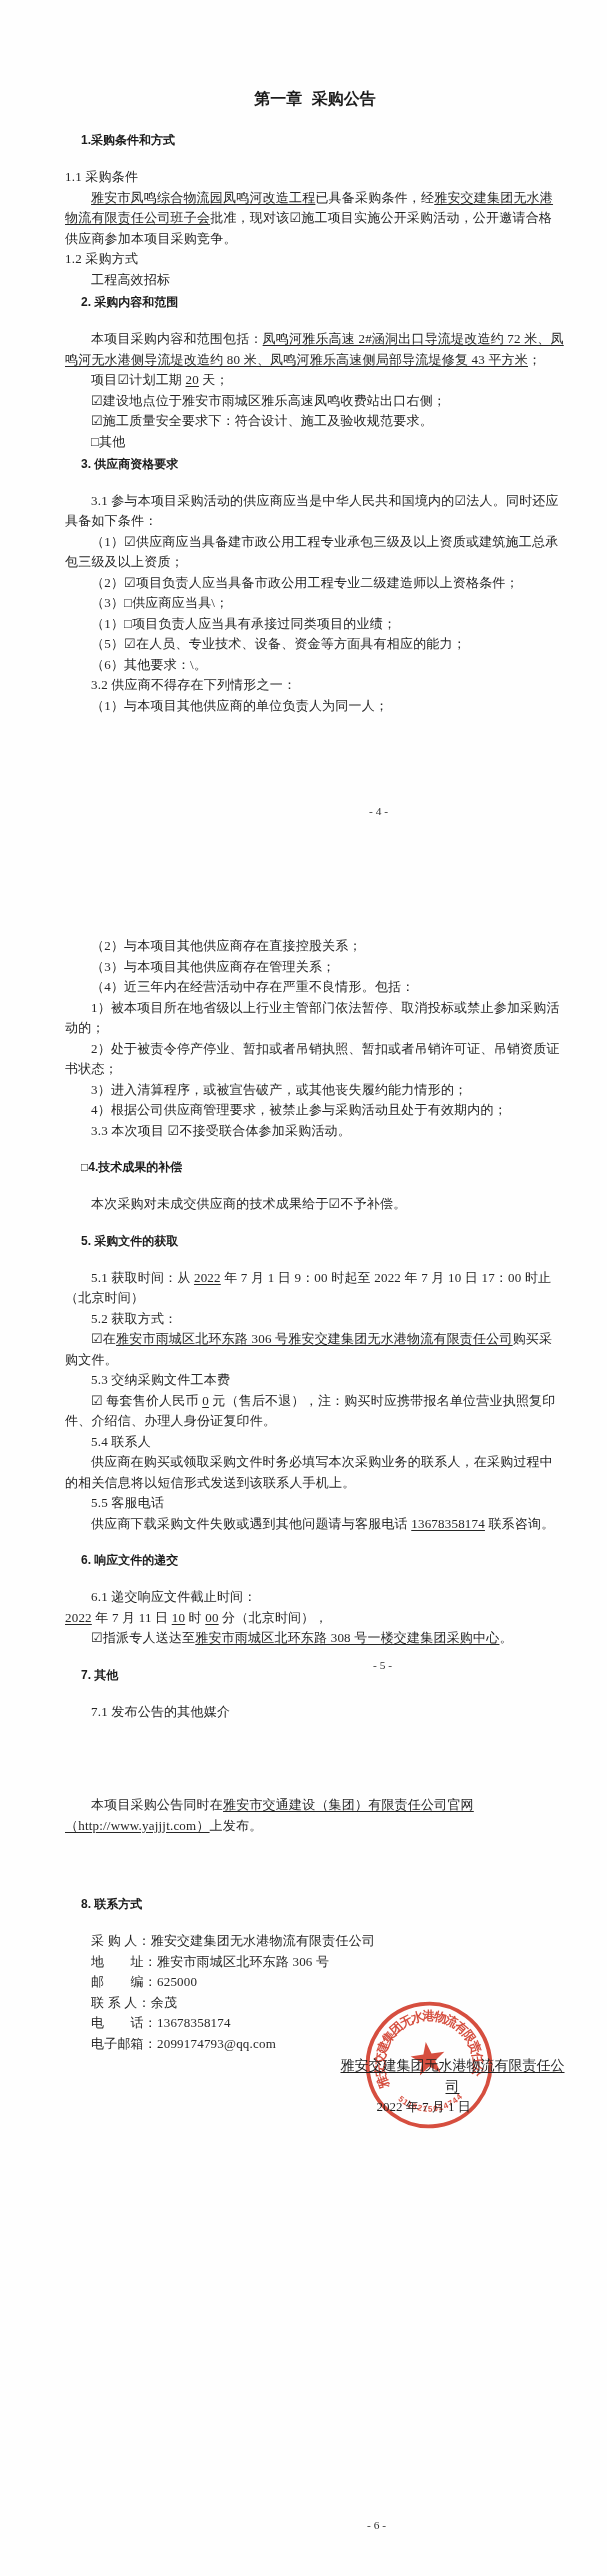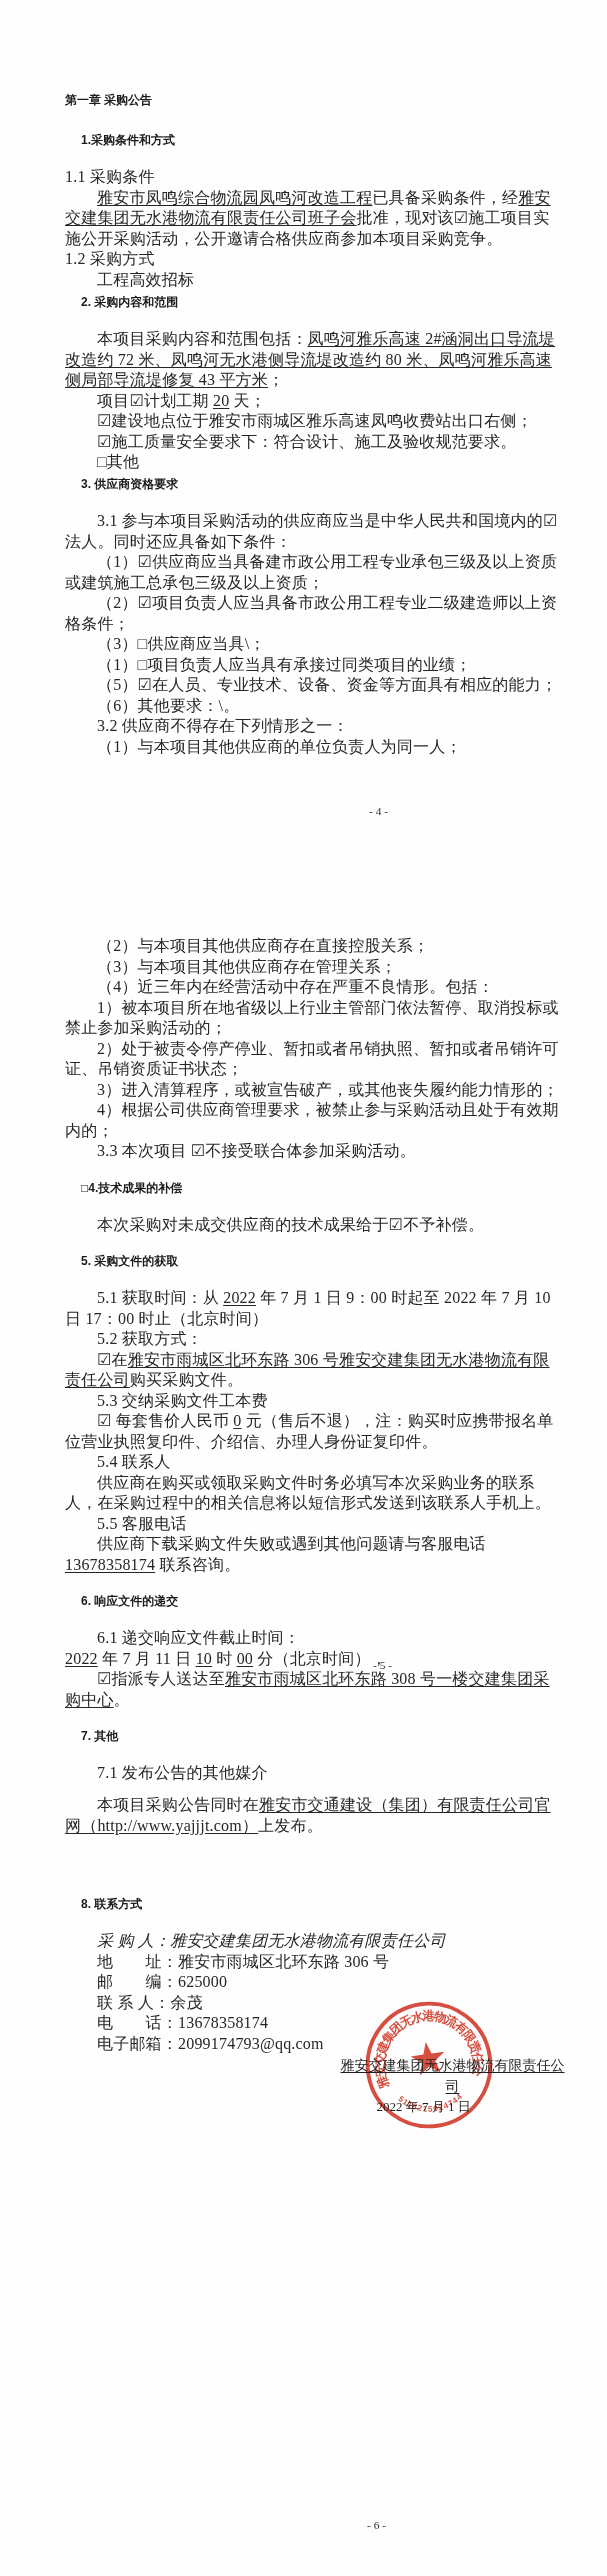--- a/index.html
+++ b/index.html
@@ -1,30 +1,30 @@
 <!DOCTYPE html>
 <html style="font-size:12px"><head>
 <meta charset="utf-8">
 <style>
   html,body{margin:0;padding:0;background:#ffffff;}
   .page{
     position:relative;width:608px;height:2576px;margin:0 auto;background:#fefefe;
     font-family:"Liberation Serif","DejaVu Serif",serif;color:#262626;overflow:hidden;
   }
   .grp{position:absolute;left:65px;width:500px;}
-  .chapter{font-family:Liberation Serif, serif;font-weight:700;
-    font-size:12px;line-height:23px;color:#1b1b1b;margin:0;}
+  .chapter{font-family:Liberation Mono, monospace;font-weight:700;
+    font-size:16px;line-height:23px;color:#1b1b1b;text-align:center;margin:0;}
   .doc-title{font-family:"Liberation Sans","DejaVu Sans",sans-serif;font-weight:700;
     font-size:16px;line-height:26.6px;color:#1b1b1b;text-align:center;margin:13.7px 0 0 0;}
   .h-major{font-family:"Liberation Sans","DejaVu Sans",sans-serif;font-weight:700;
     font-size:12px;line-height:21px;color:#1b1b1b;margin:16px;}
   .mt2{margin-top:1.5px;} .mt3{margin-top:2.3px;} .mt6{margin-top:4.6px;} .mt8{margin-top:6px;}
   .mt12{margin-top:9px;} .mt13{margin-top:10px;} .mt15{margin-top:11.4px;}
   .mt18{margin-top:13.7px;} .mt24{margin-top:18px;}
-  .t{font-size:16px;line-height:20.5px;margin:0;letter-spacing:0.2px;}
+  .t{font-size:13px;line-height:20.5px;margin:0;letter-spacing:0.2px;}
   .ind2{text-indent:2em;}
   .u{text-decoration:underline;text-underline-offset:1.5px;}
   .contact-label{white-space:pre;}
   .pgno{position:absolute;font-size:11.4px;line-height:15px;color:#2e2e2e;}
   .pub-note{position:absolute;left:65px;width:500px;}
   .signature{position:absolute;left:338px;top:2056px;width:229px;text-align:center;z-index:3;}
   .sig-company{font-size:14px;line-height:20.5px;color:#1f1f1f;text-decoration:underline;text-underline-offset:2.3px;}
   .sig-date{font-size:13px;line-height:19px;color:#1f1f1f;transform:translateX(-29px);}
   .stamp{position:absolute;left:363px;top:1999px;width:132px;height:132px;opacity:0.9;
     transform:rotate(-8deg);z-index:2;}
@@ -100,21 +100,21 @@
   </div>
 
   <div class="pgno" style="left:373px;top:1658px;">- 5 -</div>
 
   <div class="pub-note" style="top:1795px;">
     <p class="t ind2"><span>本项目采购公告同时在</span><span class="u">雅安市交通建设（集团）有限责任公司官网（http://www.yajjjt.com）</span><span>上发布。</span></p>
   </div>
 
   <div class="grp" style="top:1878px;">
     <h3 class="h-major">8. 联系方式</h3>
-    <p class="t ind2" style="font-style:italic;">
+    <p class="t ind2" style="">
       <span class="contact-label">采 购 人：</span><span>雅安交建集团无水港物流有限责任公司</span>
     </p>
     <p class="t ind2">
       <span class="contact-label">地　　址：</span><span>雅安市雨城区北环东路 306 号</span>
     </p>
     <p class="t ind2">
       <span class="contact-label">邮　　编：</span><span>625000</span>
     </p>
     <p class="t ind2">
       <span class="contact-label">联 系 人：</span><span>余茂</span>

